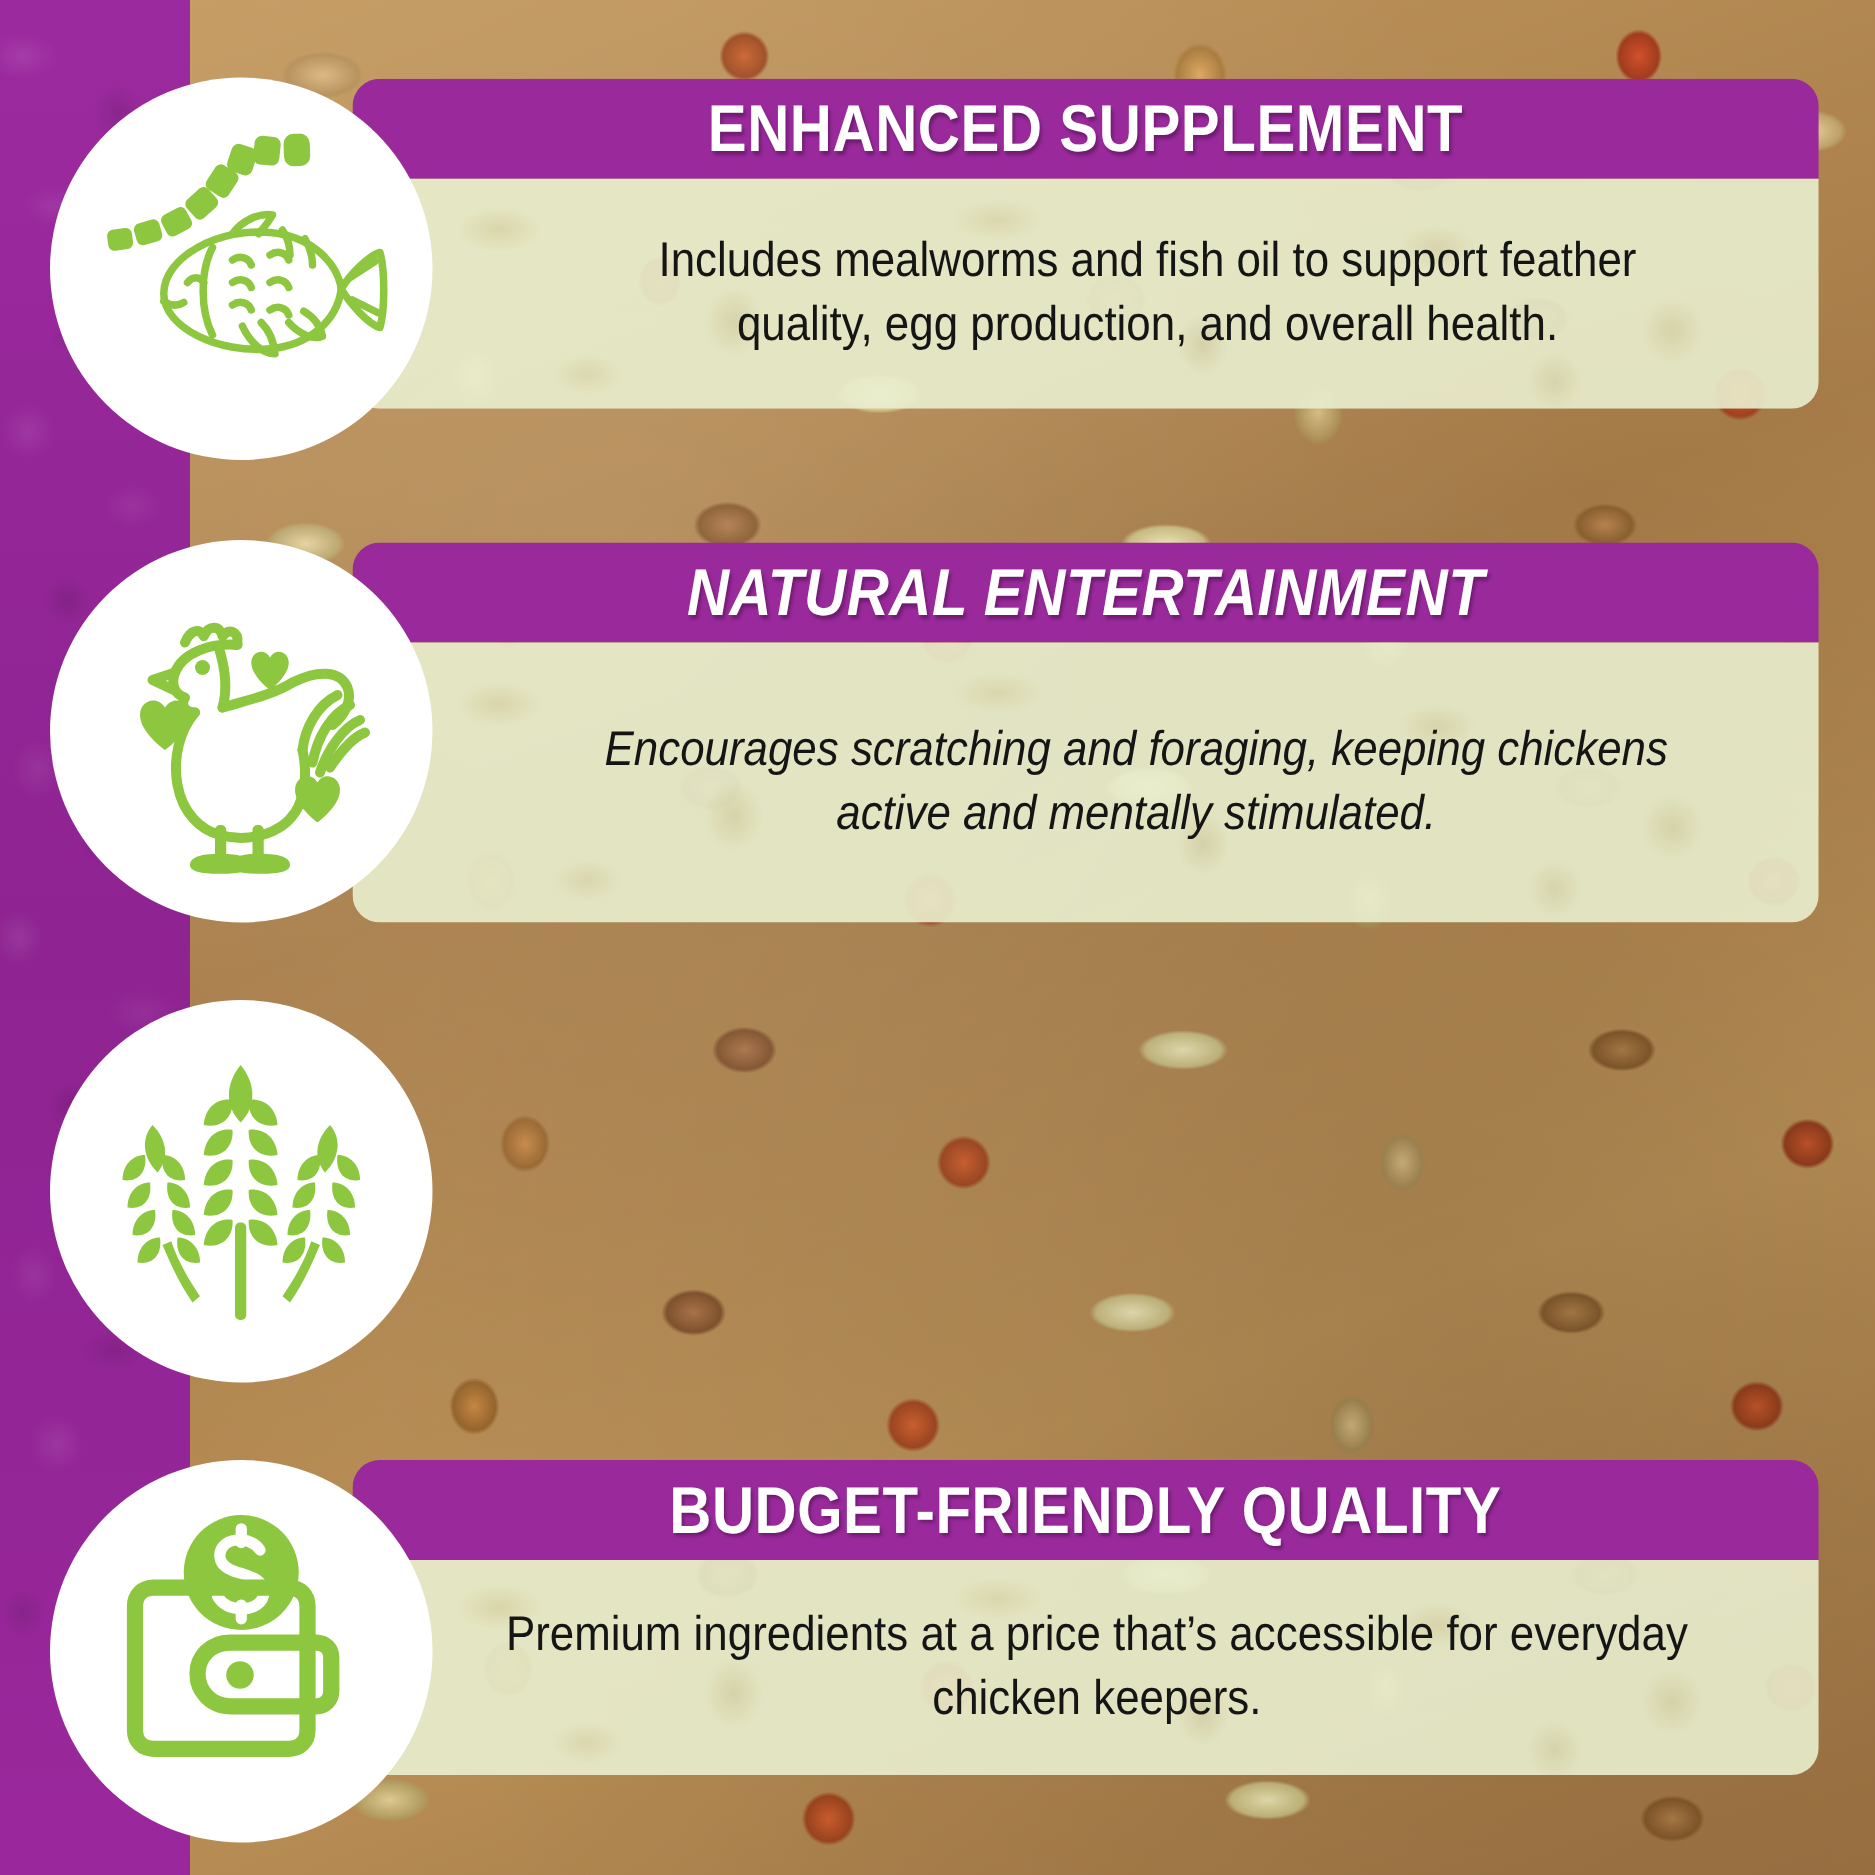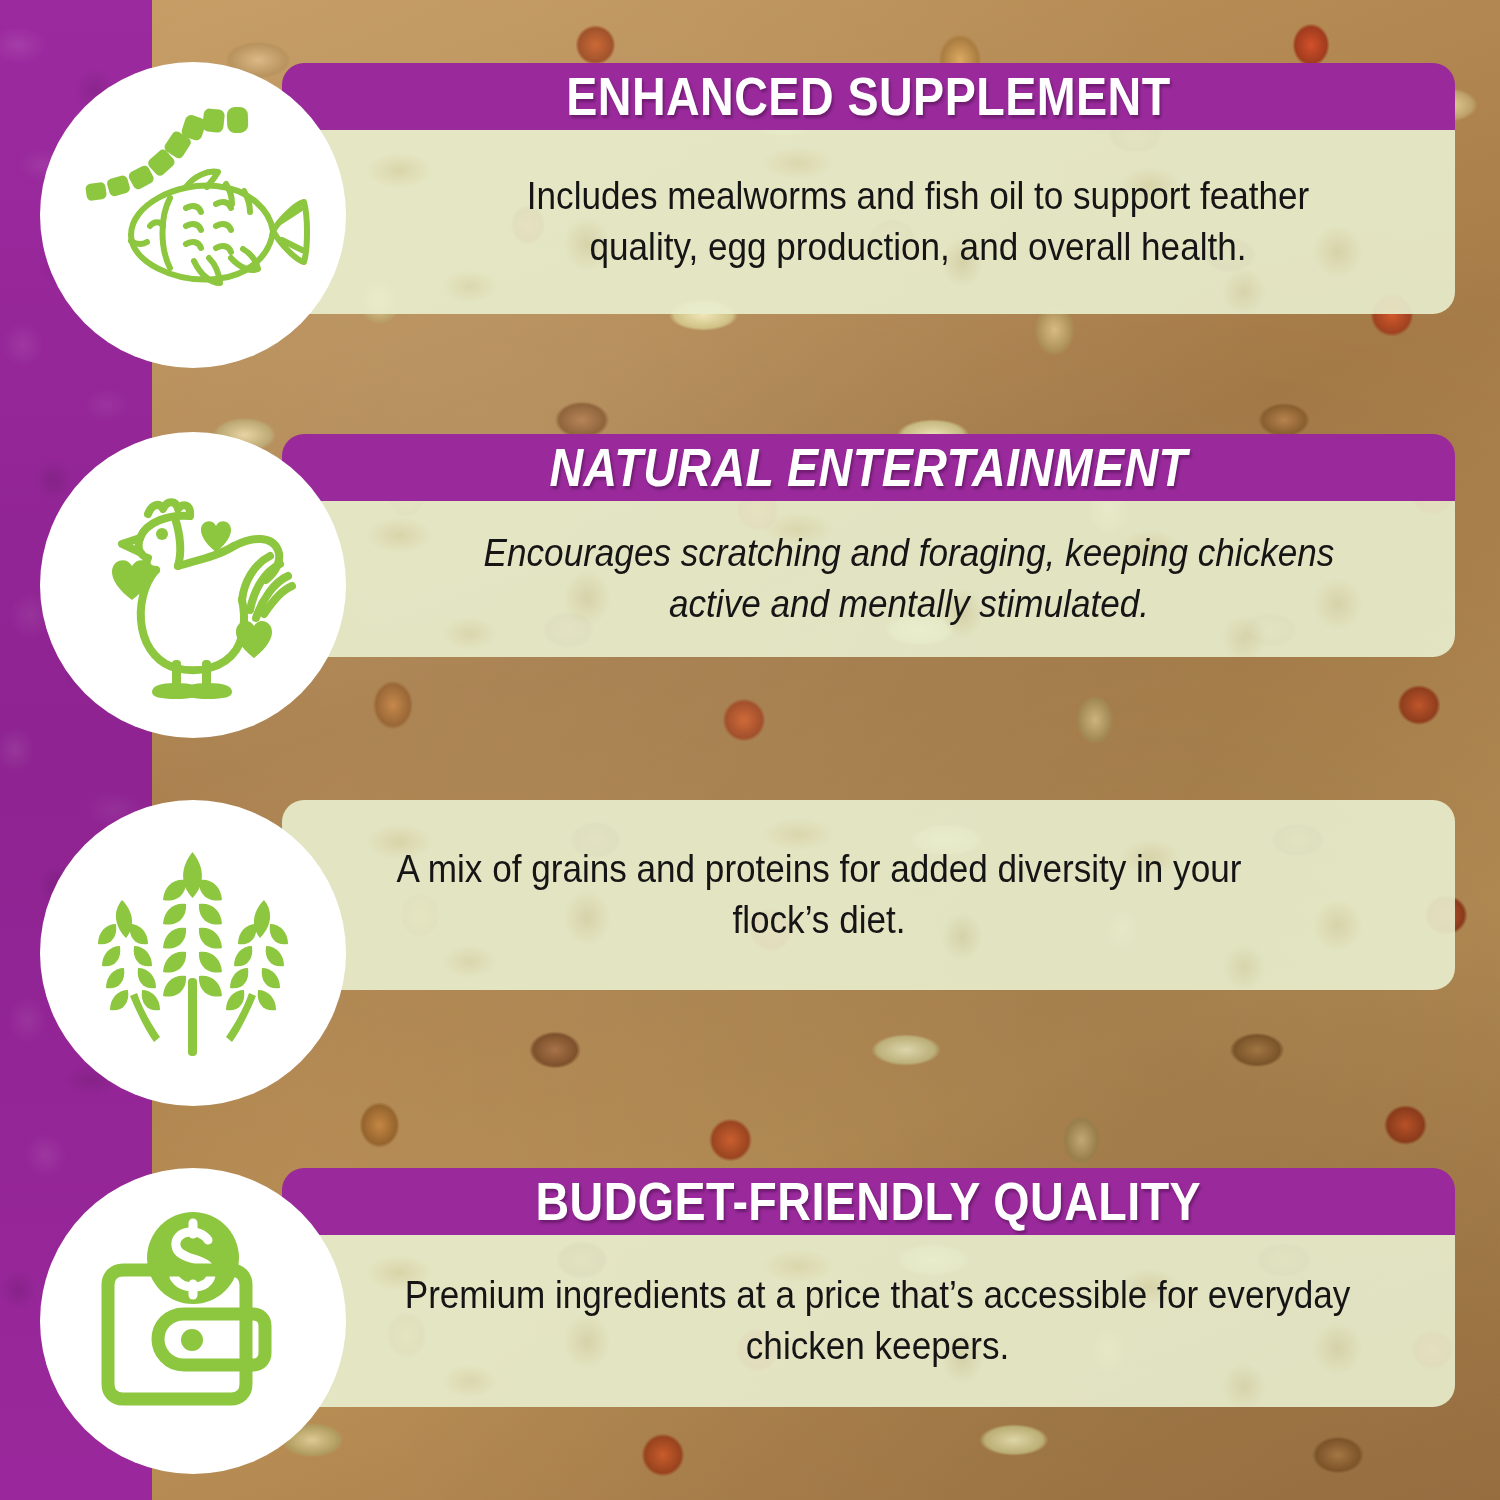--- a/index.html
+++ b/index.html
@@ -148,21 +148,21 @@
     position: absolute;
     left: 282px;
     width: 1173px;
     border-radius: 22px;
     overflow: hidden;
   }
 
   .card-header {
     position: relative;
     background: #9A2A9C;
-    height: 67px;
+    height: 80px;
     display: flex;
     align-items: center;
     justify-content: center;
   }
   .card-header-title {
     color: #ffffff;
     font-family: "Liberation Sans", sans-serif;
     font-weight: bold;
     font-size: 53px;
     letter-spacing: 0.5px;
@@ -208,21 +208,21 @@
     transform-origin: center;
     padding: 0 40px;
   }
 
   
   #card-1 { top: 63px; }
   #card-1 .card-body { height: 184px; }
   #card-1 .card-body-text { padding-left: 150px; }
 
   #card-2 { top: 434px; font-style: italic; }
-  #card-2 .card-body { height: 156px; }
+  #card-2 .card-body { height: 224px; }
   #card-2 .card-body-text { padding-left: 130px; }
 
   #card-3 { top: 800px; }
   #card-3 .card-body { height: 190px; }
   #card-3 .card-body-text { padding-right: 150px; }
 
   #card-4 { top: 1168px; }
   #card-4 .card-body { height: 172px; }
   #card-4 .card-body-text { padding-left: 60px; }
 
@@ -265,23 +265,20 @@
   <div class="card" id="card-2">
     <div class="card-header">
       <div class="card-header-title">NATURAL ENTERTAINMENT</div>
     </div>
     <div class="card-body">
       <div class="card-body-text">Encourages scratching and foraging, keeping chickens active and mentally stimulated.</div>
     </div>
   </div>
 
   <div class="card" id="card-3">
-    <div class="card-body">
-      <div class="card-body-text">A mix of grains and proteins for added diversity in your flock’s diet.</div>
-    </div>
   </div>
 
   <div class="card" id="card-4">
     <div class="card-header">
       <div class="card-header-title">BUDGET-FRIENDLY QUALITY</div>
     </div>
     <div class="card-body">
       <div class="card-body-text">Premium ingredients at a price that’s accessible for everyday chicken keepers.</div>
     </div>
   </div>

